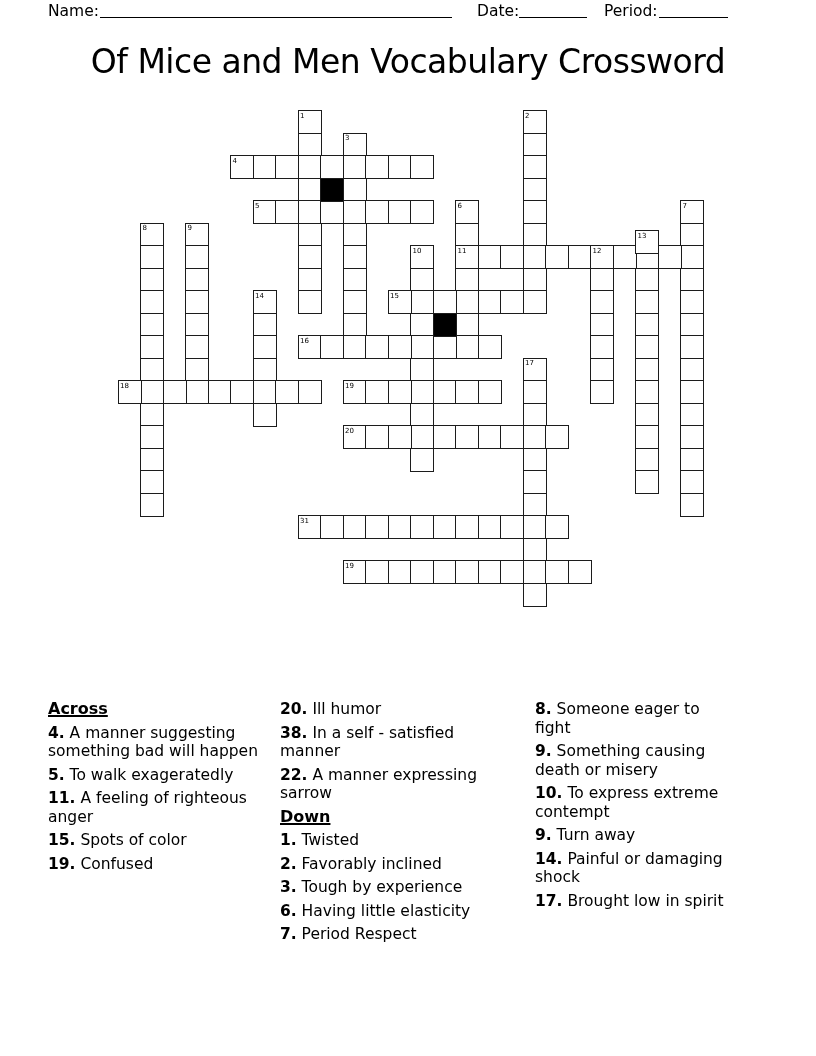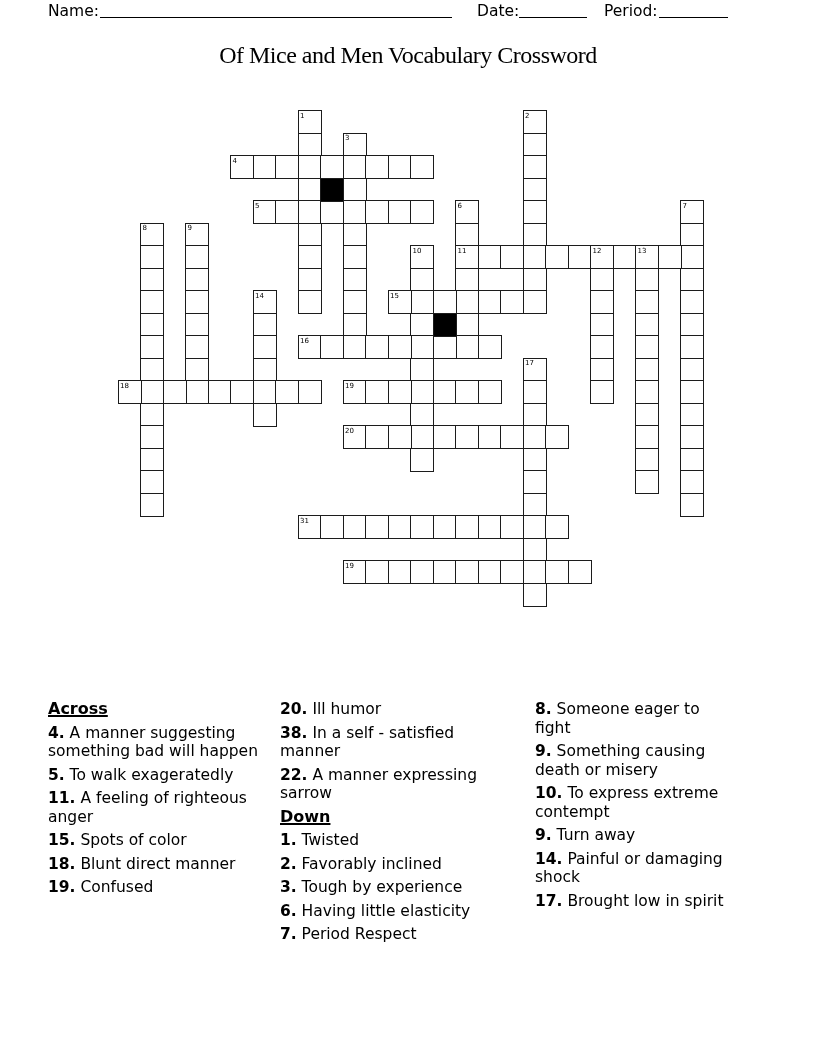--- a/index.html
+++ b/index.html
@@ -7,21 +7,21 @@
     position:relative; width:816px; height:1056px; background:#ffffff;
     font-family:"DejaVu Sans","Liberation Sans",sans-serif; color:#000;
     overflow:hidden;
   }
   
   .hlabel { position:absolute; top:2px; font-size:15.5px; }
   .hline  { position:absolute; top:2px; height:15px; border-bottom:1.7px solid #000; }
   
   .title {
     position:absolute; left:0; right:0; top:42px; margin:0;
-    text-align:center; font-size:24px; font-weight:400; letter-spacing:-0.5px;font-family:Liberation Serif, serif;
+    text-align:center; font-size:33px; font-weight:400; letter-spacing:-0.5px;
   }
   
   .grid { position:absolute; left:117.5px; top:110px; width:587px; height:497px; }
   .cell {
     position:absolute; width:24px; height:24px; box-sizing:border-box;
     border:1.6px solid #1c1c1c; background:#fff;
   }
   .cell.black { background:#000; }
   .cellnum {
     display:block; font-size:7px; line-height:7px; padding:1.5px 0 0 1.5px;
@@ -172,21 +172,21 @@
       <div class="cell" style="left: 292.5px; top: 315px;"></div>
       <div class="cell" style="left: 292.5px; top: 337.5px;"></div>
       <div class="cell" style="left: 360px; top: 135px;"></div>
       <div class="cell" style="left: 382.5px; top: 135px;"></div>
       <div class="cell" style="left: 427.5px; top: 135px;"></div>
       <div class="cell" style="left: 450px; top: 135px;"></div>
       <div class="cell" style="left: 472.5px; top: 135px;">
         <span class="cellnum">12</span>
       </div>
       <div class="cell" style="left: 495px; top: 135px;"></div>
-      <div class="cell" style="left: 517.5px; top: 135px;">
+      <div class="cell" style="left: 517.5px; top: 120px;">
         <span class="cellnum">13</span>
       </div>
       <div class="cell" style="left: 540px; top: 135px;"></div>
       <div class="cell" style="left: 472.5px; top: 157.5px;"></div>
       <div class="cell" style="left: 472.5px; top: 180px;"></div>
       <div class="cell" style="left: 472.5px; top: 202.5px;"></div>
       <div class="cell" style="left: 472.5px; top: 225px;"></div>
       <div class="cell" style="left: 472.5px; top: 247.5px;"></div>
       <div class="cell" style="left: 472.5px; top: 270px;"></div>
       <div class="cell" style="left: 517.5px; top: 157.5px;"></div>
@@ -291,21 +291,20 @@
 
   <div>
     <div class="clue-col" id="clue-col-1">
         <p class="clue-heading">Across</p>
         <p class="clue"><b>4.</b><span> A manner suggesting
 something bad will happen</span></p>
         <p class="clue"><b>5.</b><span> To walk exageratedly</span></p>
         <p class="clue"><b>11.</b><span> A feeling of righteous
 anger</span></p>
         <p class="clue"><b>15.</b><span> Spots of color</span></p>
-        <p class="clue"><b>18.</b><span> Blunt direct manner</span></p>
         <p class="clue"><b>19.</b><span> Confused</span></p>
       </div>
     <div class="clue-col" id="clue-col-2">
         <p class="clue"><b>20.</b><span> Ill humor</span></p>
         <p class="clue"><b>38.</b><span> In a self - satisfied
 manner</span></p>
         <p class="clue"><b>22.</b><span> A manner expressing
 sarrow</span></p>
         <p class="clue-heading">Down</p>
         <p class="clue"><b>1.</b><span> Twisted</span></p>

